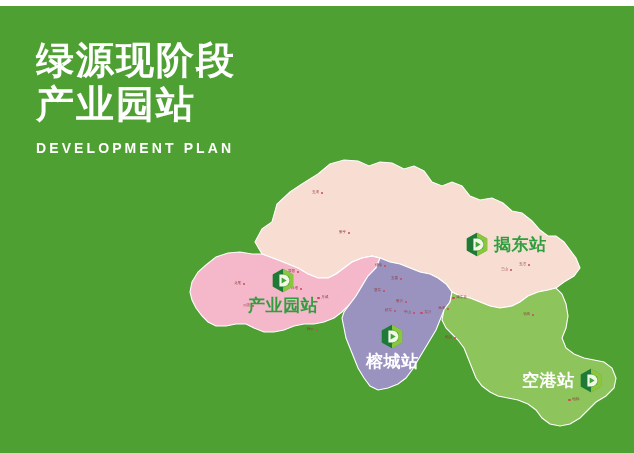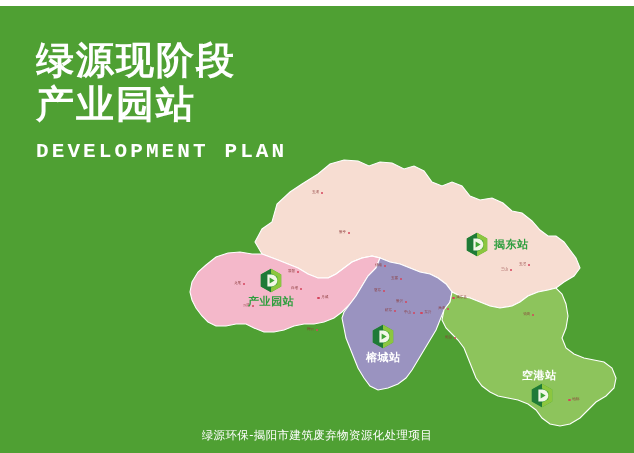--- a/index.html
+++ b/index.html
@@ -31,25 +31,25 @@
     font-size: 38px;
     font-weight: bold;
     line-height: 1.17;
     letter-spacing: 2px;
     white-space: nowrap;
     font-family: "DejaVu Sans", "Liberation Sans", sans-serif;
   }
   #subtitle-en {
     margin-top: 13px;
     color: #ffffff;
-    font-size: 21px;
+    font-size: 14px;
     font-weight: bold;
     letter-spacing: 3.1px;
     white-space: nowrap;
-    font-family: Liberation Mono, monospace;
+    font-family: Liberation Sans, sans-serif;
   }
 
   
   #map-wrap {
     position: absolute;
     left: 0;
     top: 0;
     width: 634px;
     height: 453px;
     z-index: 10;
@@ -63,21 +63,21 @@
     display: flex;
     align-items: center;
     white-space: nowrap;
   }
   .station .logo {
     width: 22px;
     height: 25px;
     flex: 0 0 auto;
   }
   .station .st-label {
-    font-size: 11px;
+    font-size: 17px;
     font-weight: bold;
     letter-spacing: 0.6px;
     font-family: "DejaVu Sans", "Liberation Sans", sans-serif;
   }
   .station.logo-left .st-label { margin-left: 6px; }
   .station.logo-right .st-label { margin-right: 5px; }
 
   .station.stacked {
     display: block;
     text-align: center;
@@ -86,21 +86,21 @@
   .station.stacked .st-label { display: block; margin-top: 1px; }
 
   
   .lbl-green-dark { color: #2E9E3E; }
   .lbl-white      { color: #ffffff; }
 
   
   #station-jiedong   { left: 466px; top: 226px; }
   #station-chanyeyuan{ left: 248px; top: 262px; }
   #station-rongcheng { left: 366px; top: 318px; }
-  #station-konggang  { left: 522px; top: 362px; flex-direction: column; }
+  #station-konggang  { left: 522px; top: 362px; }
 
   
   .city {
     position: absolute;
     z-index: 25;
     display: flex;
     align-items: center;
     white-space: nowrap;
     font-size: 3.6px;
     line-height: 1;
@@ -320,16 +320,15 @@
     <svg class="logo" viewBox="0 0 22 25">
       <polygon points="11,0.8 21.2,6.5 21.2,18.5 11,24.2 0.8,18.5 0.8,6.5" fill="#3FA535"></polygon>
       <polygon points="11,0.8 11,24.2 0.8,18.5 0.8,6.5" fill="#1F7A37"></polygon>
       <polygon points="11,0.8 21.2,6.5 21.2,18.5 11,24.2 11,19.8 17.3,16.2 17.3,8.8 11,5.2" fill="#8CC63F"></polygon>
       <path d="M7.4,6.6 L11.4,6.6 A5.9,5.9 0 0 1 11.4,18.4 L7.4,18.4 Z" fill="#F2F7E8"></path>
       <polygon points="9.6,9.6 14.6,12.5 9.6,15.4" fill="#3FA535"></polygon>
     </svg>
   </div>
 
   <div id="caption">
-    <div class="cap-line">绿源环保-揭阳市建筑废弃物资源化处理项目</div>
   </div>
 
 </div>
 
 </body></html>

